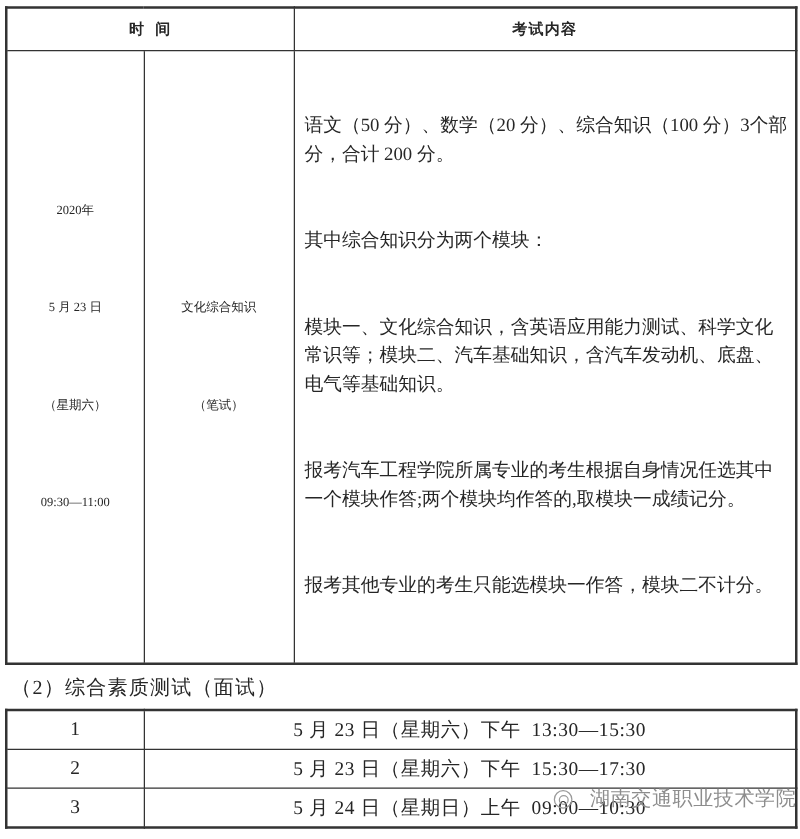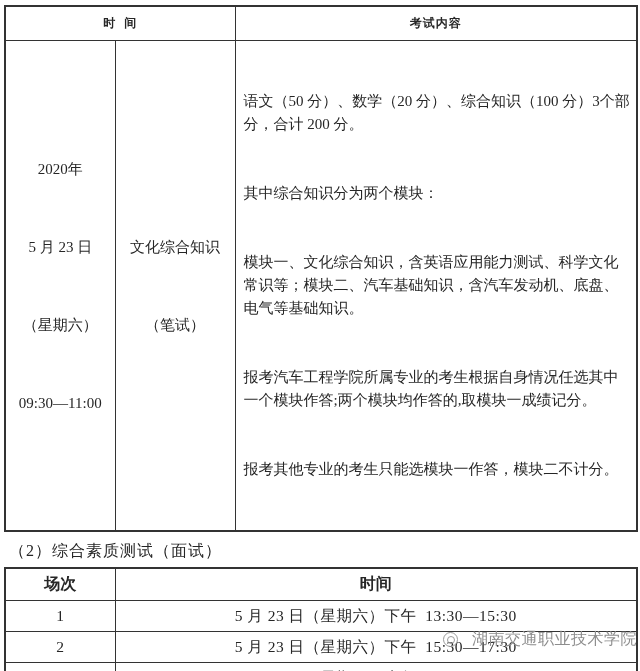--- a/index.html
+++ b/index.html
@@ -17,21 +17,21 @@
   td, th { border: 1px solid #333; white-space: pre-wrap; }
   table { border: 2px solid #333; }
 
   
   .t1 th {
     height: 31px; font-size: 12px; font-weight: bold;
     letter-spacing: 1px; text-align: center; vertical-align: middle;
   }
   .t1 .cell-center {
     text-align: center; vertical-align: middle;
-    font-size: 15px; line-height: 26px; padding: 2px;
+    font-size: 10px; line-height: 26px; padding: 2px;
   }
   .t1 .cell-content {
     text-align: left; vertical-align: top;
     font-size: 15px; line-height: 23px;
     padding: 3px 6px 3px 8px;
   }
 
   
   .heading {
     font-size: 16px; line-height: 20px;
@@ -105,24 +105,20 @@
     </table>
 
   <div class="heading">（2）综合素质测试（面试）</div>
 
   <table class="t2">
     <colgroup>
         <col style="width:110px">
         <col style="width:522px">
       </colgroup>
     <tbody>
-        <tr>
-      <th>场次</th>
-      <th>时间</th>
-    </tr>
     <tr>
           <td>1</td>
           <td>5 月 23 日（星期六）下午  13:30—15:30</td>
         </tr>
     <tr>
           <td>2</td>
           <td>5 月 23 日（星期六）下午  15:30—17:30</td>
         </tr>
     <tr>
           <td>3</td>

